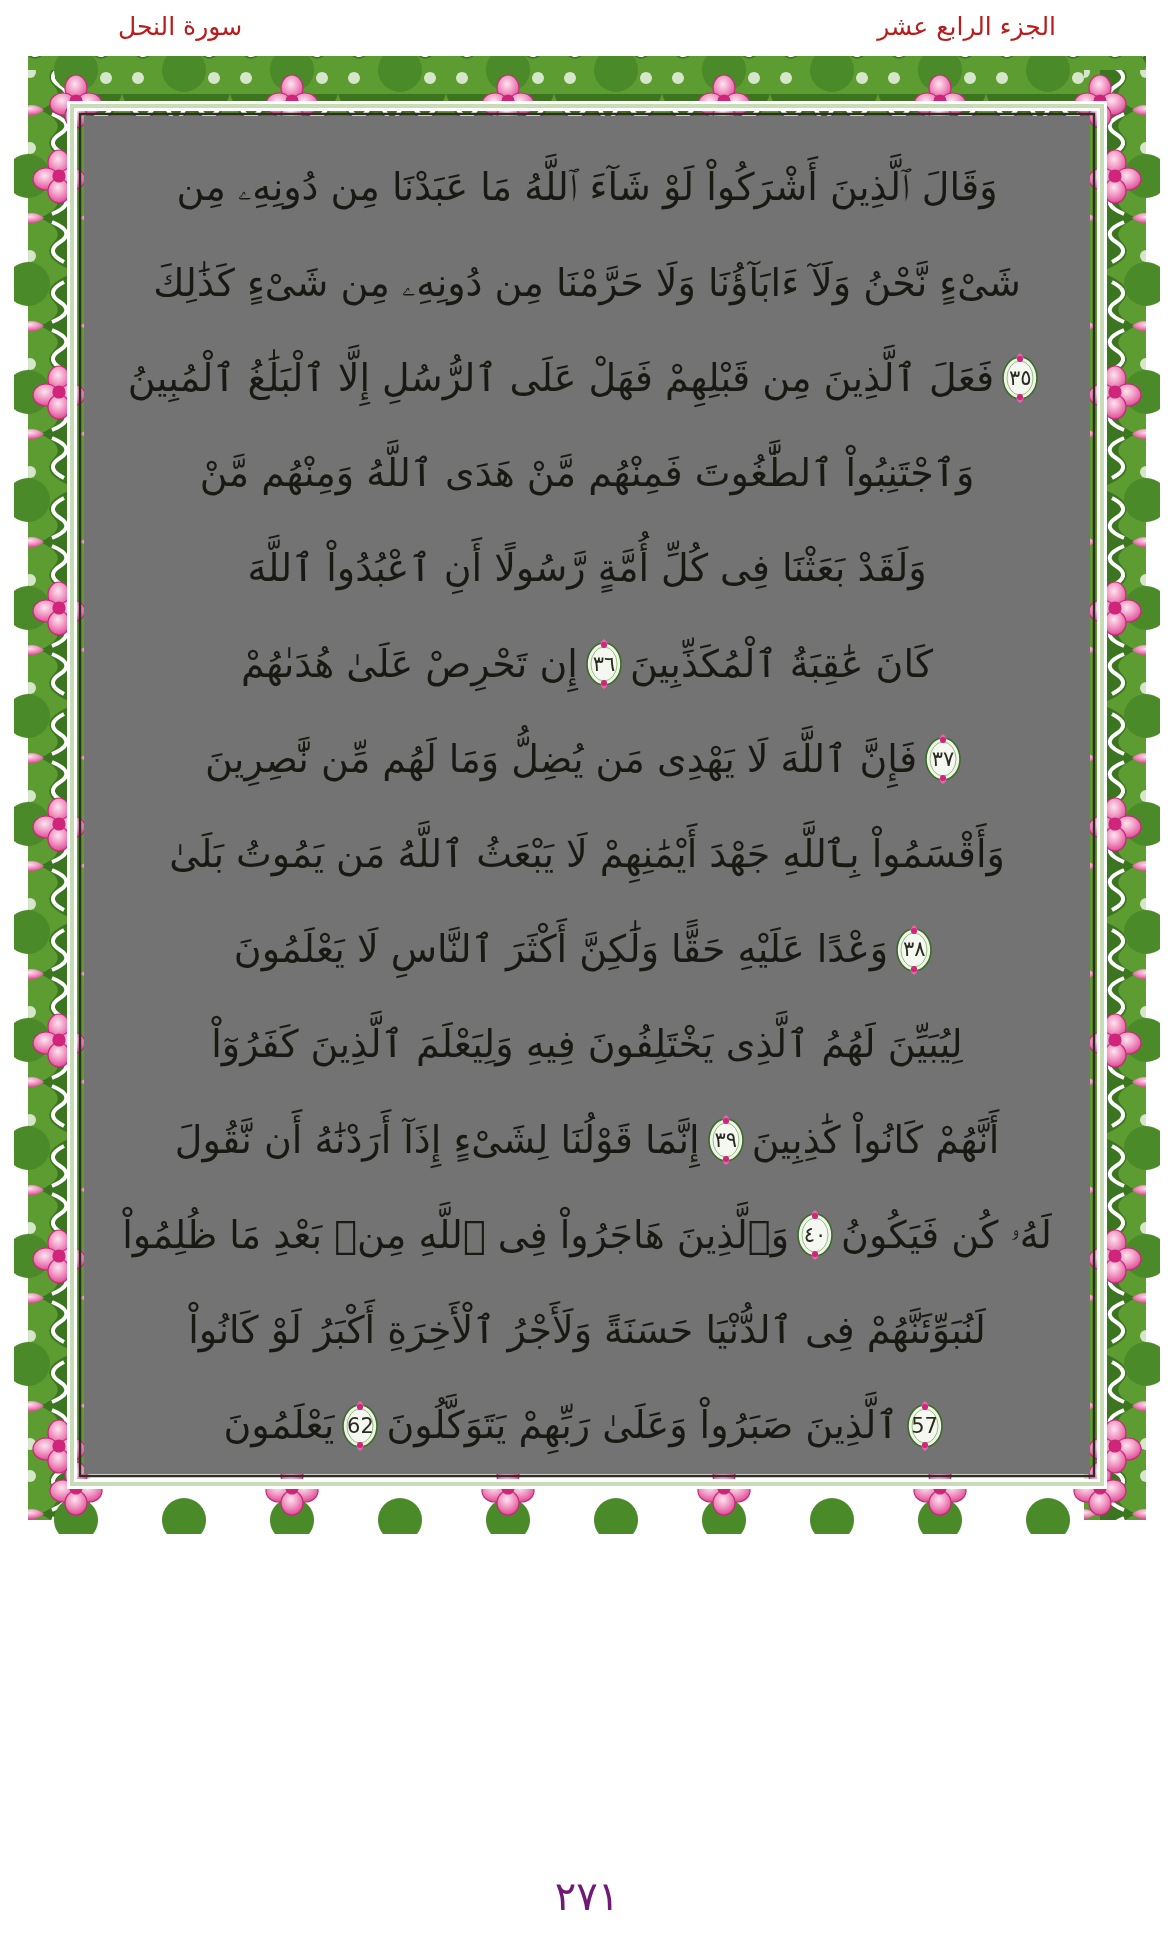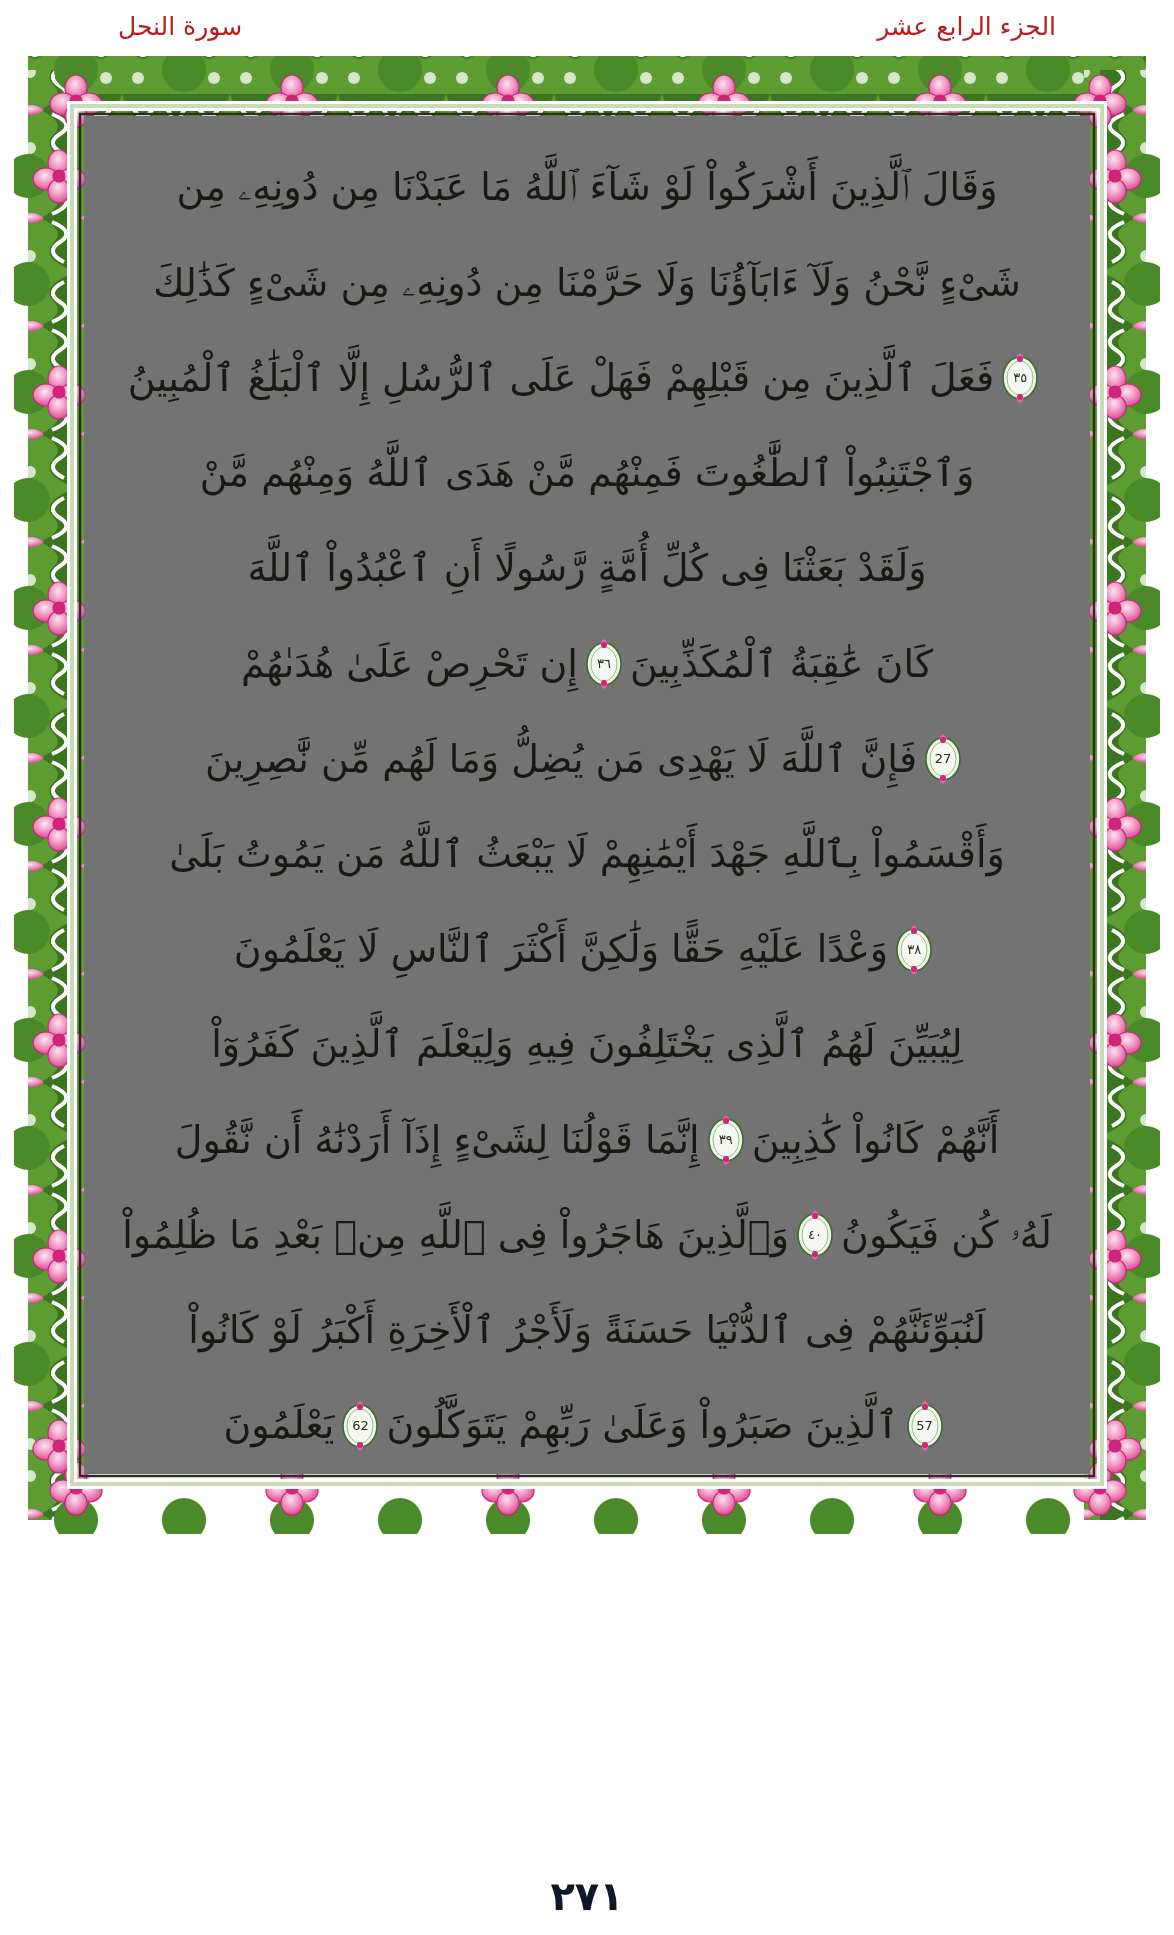--- a/index.html
+++ b/index.html
@@ -90,37 +90,36 @@
     vertical-align: middle;
     margin: 0 5px;
   }
   .ayah svg { position: absolute; left: 0; top: 0; }
   .ayah .num {
     position: absolute;
     left: 0; top: 0;
     width: 42px; height: 54px;
     display: flex; align-items: center; justify-content: center;
     font-family: "DejaVu Sans", sans-serif;
-    font-size: 13px;
+    font-size: 21px;
     color: #2b2b20;
     direction: rtl;
   }
 
   
   .page-number {
     position: absolute;
     left: 0;
     bottom: 16px;
     width: 1174px;
     text-align: center;
     font-family: "DejaVu Sans", sans-serif;
     font-size: 40px;
-    color: #0f172a;
+    color: #701a75;
     letter-spacing: 1px;
-    font-weight: bold;
   }
 </style>
 </head>
 <body>
 
 <div class="running-head">
   <div class="head-text">سورة النحل</div>
   <div class="head-text">الجزء الرابع عشر</div>
 </div>
 
@@ -473,21 +472,21 @@
     <div class="q-line">
       <span class="ayah">
         <svg width="42" height="54" viewBox="0 0 42 54">
           <ellipse cx="21" cy="27" rx="17" ry="21" fill="#eef4e8" stroke="#3d6b28" stroke-width="1.6"></ellipse>
           <ellipse cx="21" cy="27" rx="13" ry="17" fill="#f4f8f0" stroke="#9bbf86" stroke-width="1"></ellipse>
           <path d="M21,2 q-7,5 0,9 q7,-4 0,-9 Z" fill="#e06aa8"></path>
           <path d="M21,52 q-7,-5 0,-9 q7,4 0,9 Z" fill="#e06aa8"></path>
           <circle cx="21" cy="8" r="3" fill="#d1247a"></circle>
           <circle cx="21" cy="46" r="3" fill="#d1247a"></circle>
         </svg>
-        <span class="num">27</span>
+        <span class="num">٣٧</span>
       </span>
       <span class="txt">فَإِنَّ ٱللَّهَ لَا يَهْدِى مَن يُضِلُّ وَمَا لَهُم مِّن نَّٰصِرِينَ</span>
     </div>
 
     <div class="q-line">
       <span class="txt">وَأَقْسَمُواْ بِٱللَّهِ جَهْدَ أَيْمَٰنِهِمْ لَا يَبْعَثُ ٱللَّهُ مَن يَمُوتُ بَلَىٰ</span>
     </div>
 
     <div class="q-line">
       <span class="ayah">

